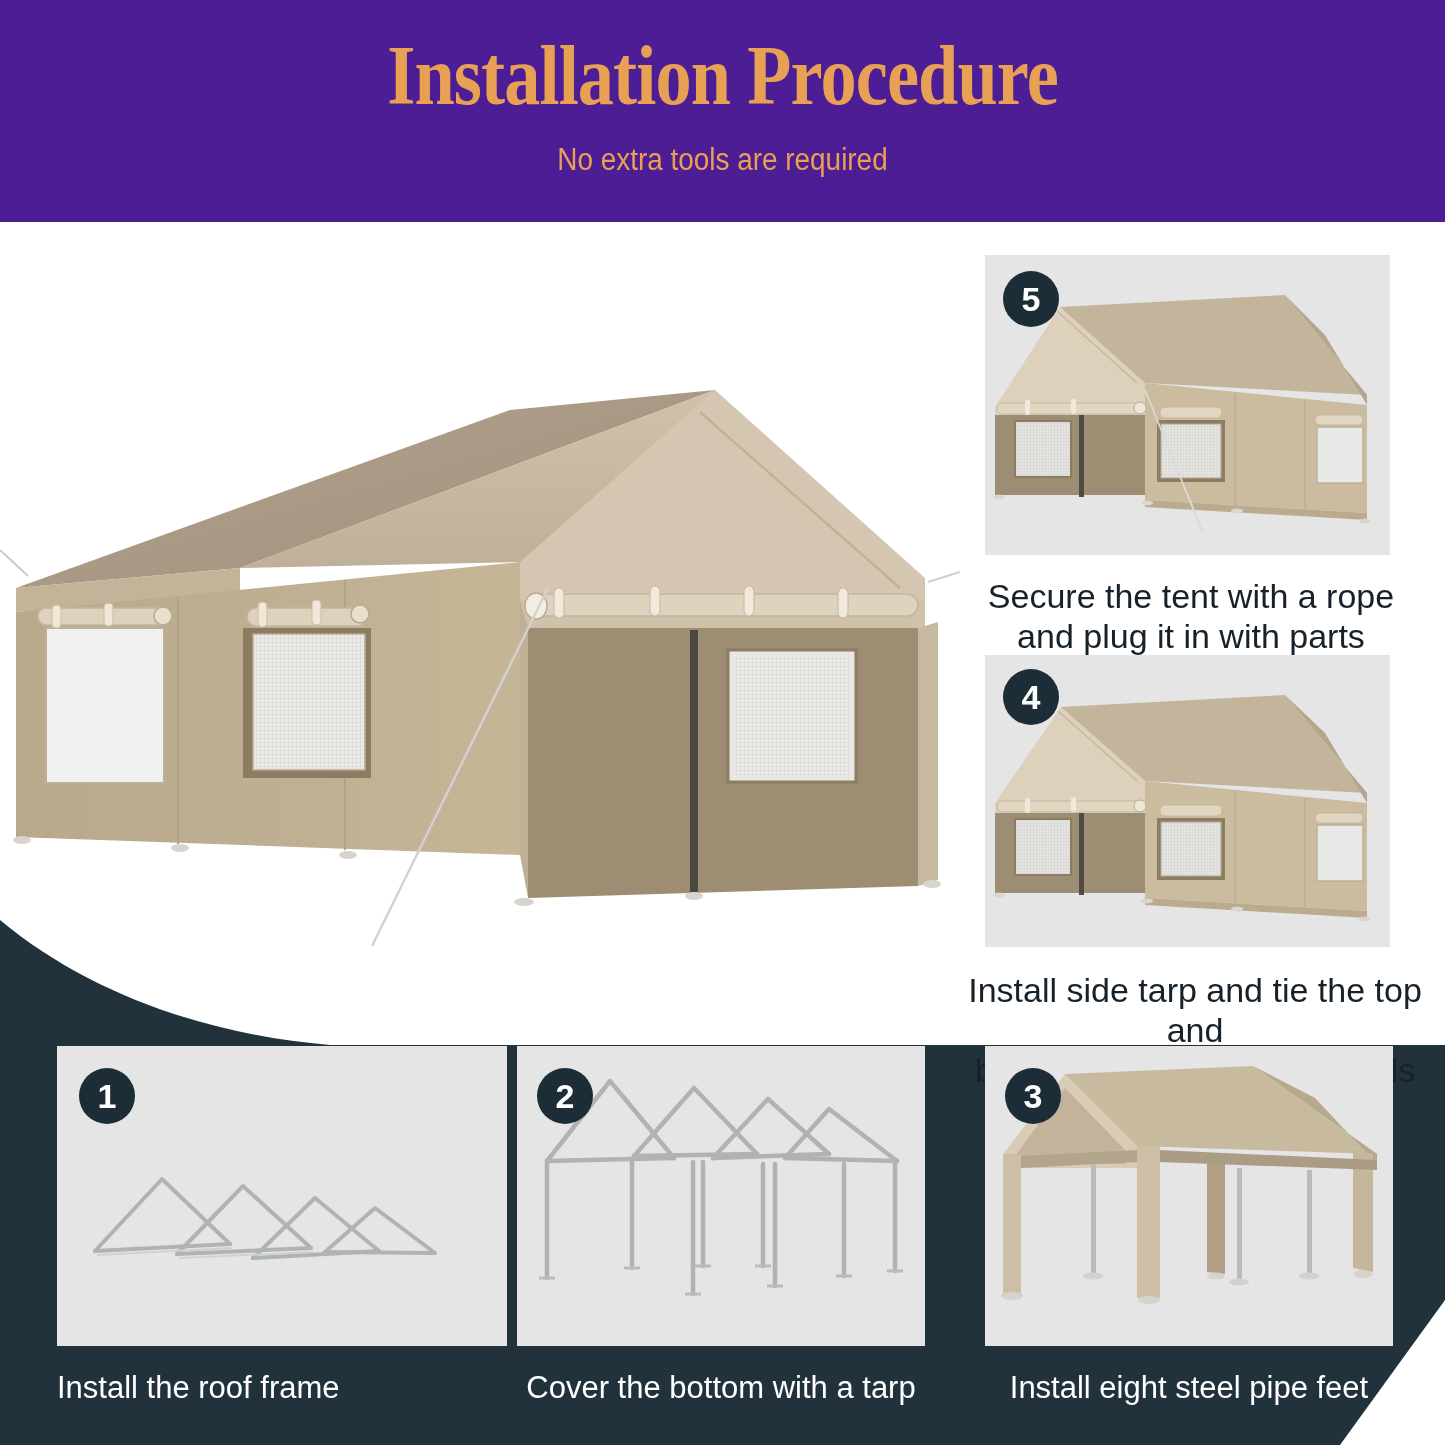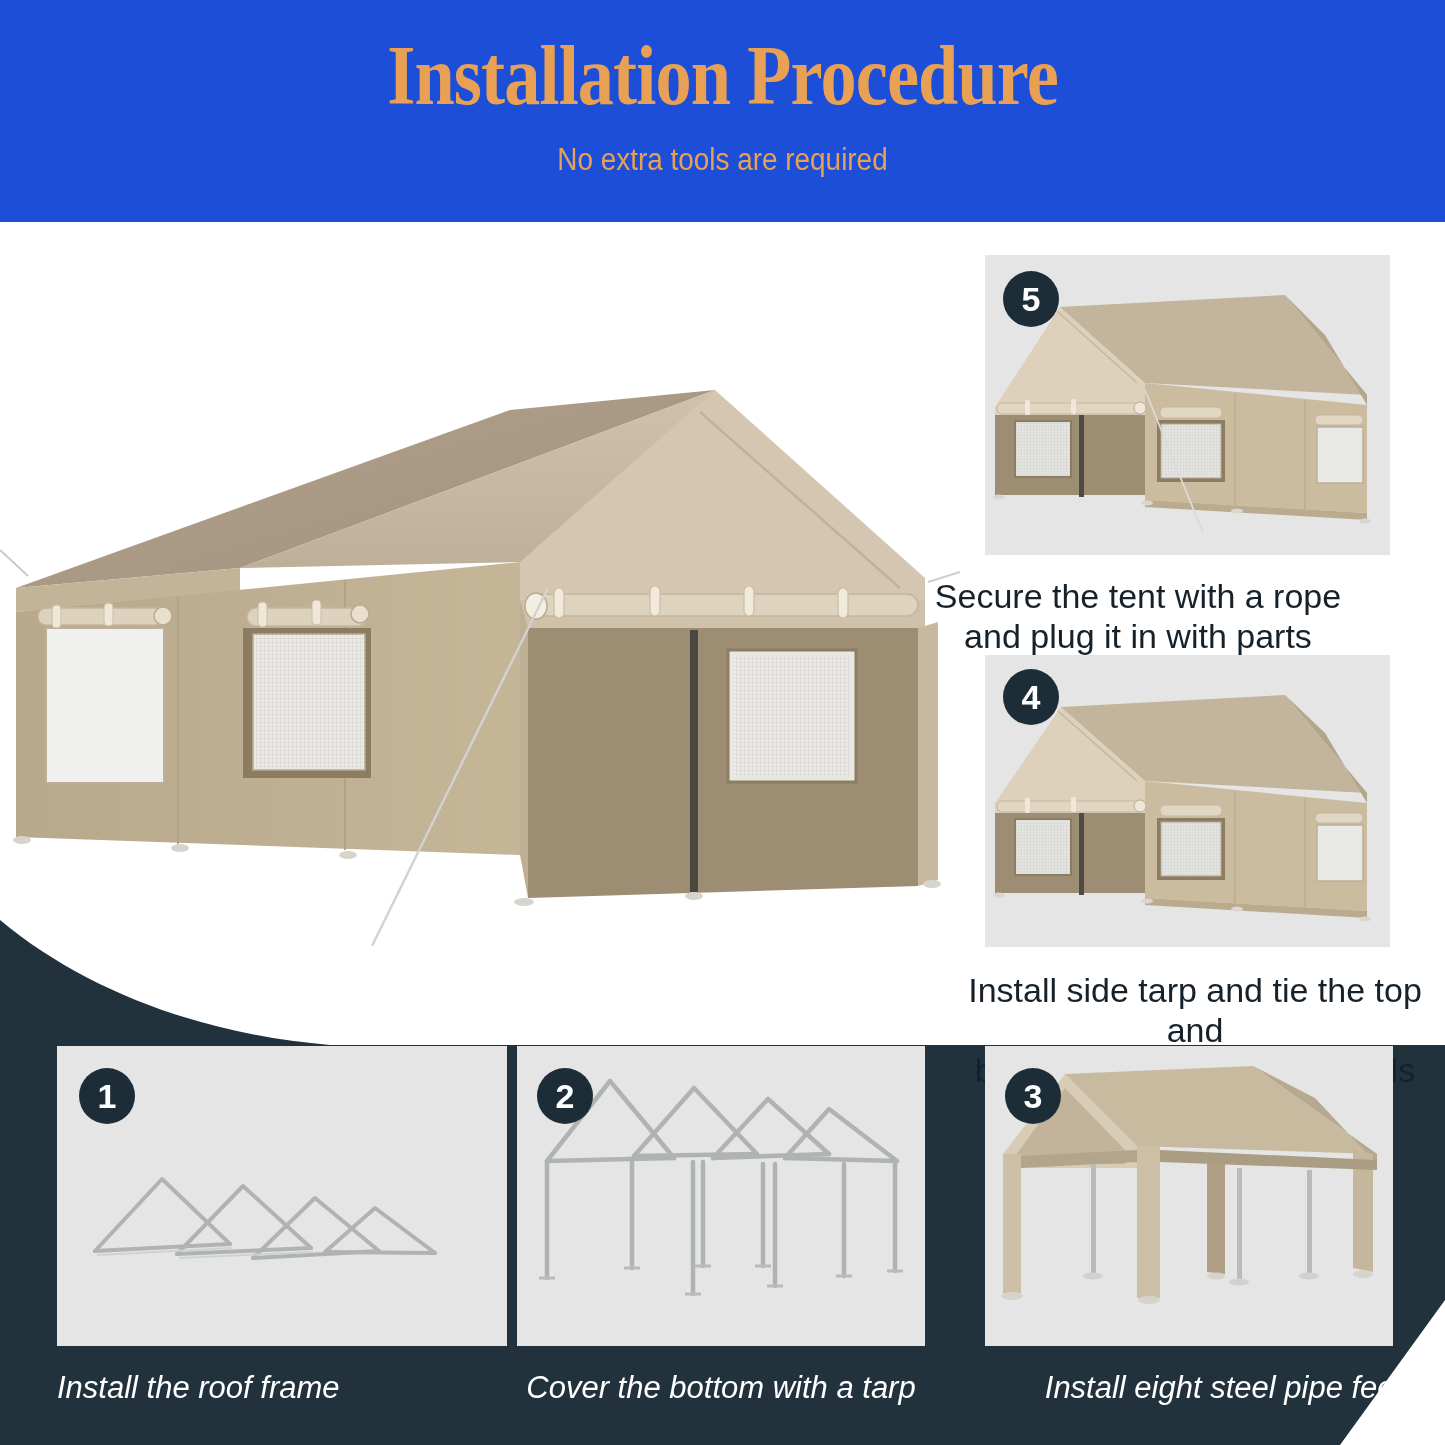--- a/index.html
+++ b/index.html
@@ -5,21 +5,21 @@
   html,body{margin:0;padding:0;}
   body{
     width:1445px;height:1445px;position:relative;overflow:hidden;
     background:#ffffff;
     font-family:"Liberation Sans", sans-serif;
   }
 
   
   #header{
     position:absolute;left:0;top:0;width:1445px;height:222px;
-    background:#1d4ed8;
+    background:#4c1d95;
   }
   #header-title{
     position:absolute;left:0;top:34px;width:1445px;
     text-align:center;
     font-family:"Liberation Serif", serif;
     font-weight:bold;
     font-size:84px;
     letter-spacing:-1px;
     color:#e8a055;
     transform:scaleX(0.86);
@@ -59,42 +59,42 @@
     line-height:1;
     z-index:5;
   }
   .cap{
     position:absolute;
     text-align:center;
     line-height:1.18;
     white-space:pre-line;
   }
   .cap-dark{ color:#16212a; font-size:34px; }
-  .cap-light{ color:#ffffff; font-size:31px;font-style:italic; }
+  .cap-light{ color:#ffffff; font-size:31px; }
 
   
   #panel5{ left:985px; top:255px; width:405px; height:300px;}
   #panel5 .badge{ left:18px; top:16px;}
-  #cap5{ left:903px; top:576px; width:470px;}
+  #cap5{ left:956px; top:576px; width:470px;}
 
   #panel4{ left:985px; top:655px; width:405px; height:292px;}
   #panel4 .badge{ left:18px; top:14px;}
   #cap4{ left:945px; top:970px; width:500px;}
 
   #panel1{ left:57px; top:1046px; width:450px; height:300px;}
   #panel1 .badge{ left:22px; top:22px;}
   #cap1{ left:57px; top:1370px; width:450px; text-align:left;}
 
   #panel2{ left:517px; top:1046px; width:408px; height:300px;}
   #panel2 .badge{ left:20px; top:22px;}
   #cap2{ left:517px; top:1370px; width:408px;}
 
   #panel3{ left:985px; top:1046px; width:408px; height:300px;}
   #panel3 .badge{ left:20px; top:22px;}
-  #cap3{ left:1020px; top:1370px; width:408px;}
+  #cap3{ left:985px; top:1370px; width:408px;}
 
   svg{display:block;}
 </style>
 </head>
 <body>
 
 <div id="header">
   <div id="header-title">Installation Procedure</div>
   <div id="header-subtitle">No extra tools are required</div>
 </div>

